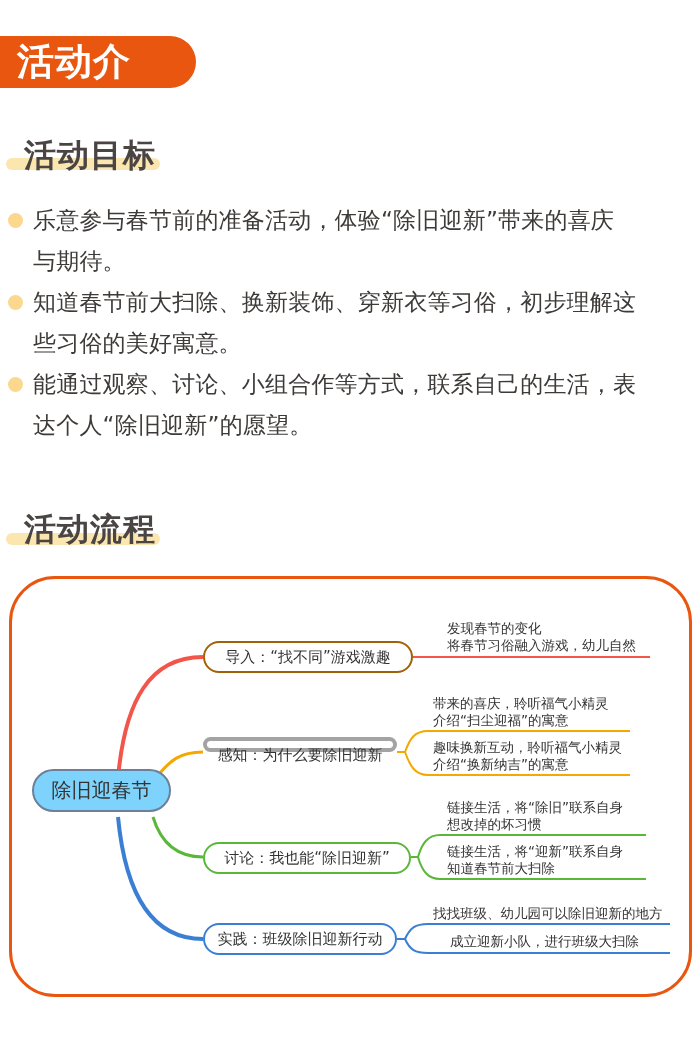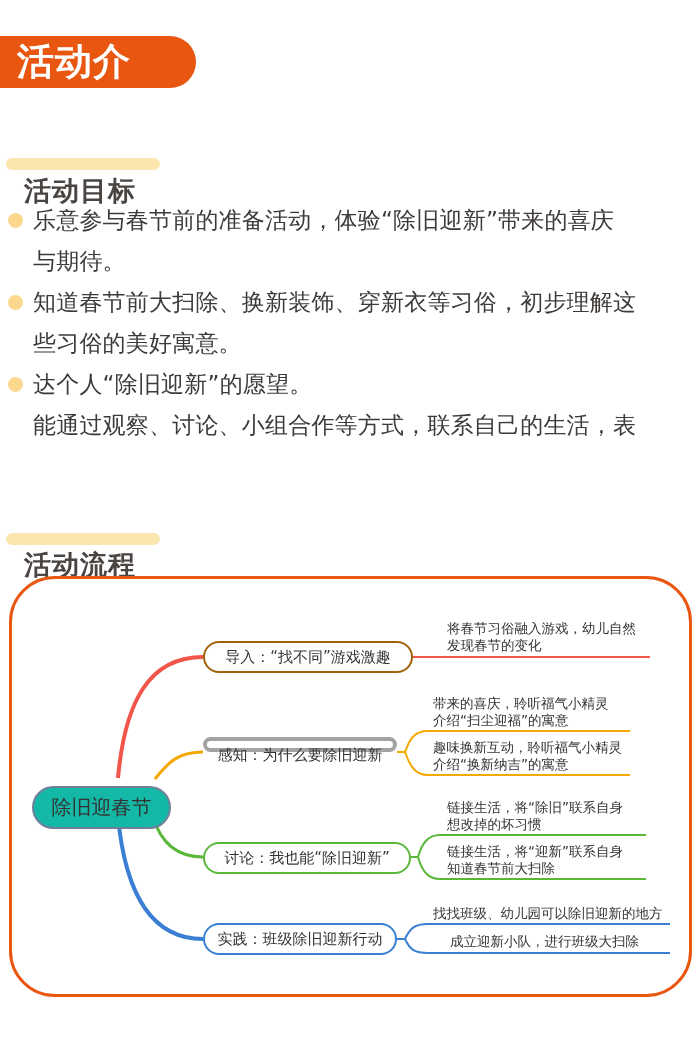--- a/index.html
+++ b/index.html
@@ -4,32 +4,32 @@
 <style>
   html, body { margin:0; padding:0; background:#ffffff; }
   body { width:700px; height:1050px; position:relative; overflow:hidden;
          font-family:"DejaVu Sans","Liberation Sans",sans-serif; color:#3d3a38; }
   .banner { position:absolute; left:0; top:36px; width:196px; height:52px;
             background:#e8560f; border-radius:0 26px 26px 0; }
   .banner-text { position:absolute; left:17px; top:0; line-height:52px; font-size:37px;
                  font-weight:bold; color:#ffffff; letter-spacing:1px; }
   .sub-heading { position:absolute; left:6px; }
   .sub-heading .hl { position:absolute; left:0; width:154px; height:12px; background:#fbe6b0; border-radius:6px; }
-  .sub-heading .txt { position:absolute; left:18px; font-size:27px; font-weight:bold; color:#4a4542; white-space:nowrap; letter-spacing:1px;margin-top:39px; }
+  .sub-heading .txt { position:absolute; left:18px; font-size:32px; font-weight:bold; color:#4a4542; white-space:nowrap; letter-spacing:1px; }
   .goal-list { position:absolute; left:0; top:200px; width:700px; }
   .goal { position:absolute; left:0; width:700px; }
   .goal .dot { position:absolute; left:8px; top:13px; width:15px; height:15px; border-radius:50%; background:#fbd88e; }
   .goal .txt { position:absolute; left:33px; width:660px; font-size:23px; line-height:41px; color:#3d3a38; letter-spacing:0.2px; }
   .map-frame { position:absolute; left:9px; top:576px; width:683px; height:421px;
                border:3px solid #e8560f; border-radius:46px; box-sizing:border-box; }
   svg.map { position:absolute; left:0; top:0; }
   .node { position:absolute; box-sizing:border-box; border-radius:18px; background:#fff;
           font-size:15px; color:#333; text-align:center; white-space:nowrap; }
-  .root { position:absolute; left:32px; top:786px; width:139px; height:43px; box-sizing:border-box;
-          border:2px solid #6e7f99; border-radius:22px; background:#14b8a6; font-size:20px; color:#333;
+  .root { position:absolute; left:32px; top:769px; width:139px; height:43px; box-sizing:border-box;
+          border:2px solid #6e7f99; border-radius:22px; background:#7dd3fc; font-size:20px; color:#333;
           text-align:center; line-height:39px; }
   .leaf { position:absolute; font-size:13.5px; line-height:17px; color:#333; white-space:nowrap; }
 </style>
 </head>
 <body>
 
 <div class="banner">
   <span class="banner-text">活动介绍：</span>
 </div>
 
@@ -49,22 +49,22 @@
   <div class="goal" style="top:82px;">
     <span class="dot"></span>
     <div class="txt">
       <div>知道春节前大扫除、换新装饰、穿新衣等习俗，初步理解这</div>
         <div>些习俗的美好寓意。</div>
     </div>
   </div>
   <div class="goal" style="top:164px;">
     <span class="dot"></span>
     <div class="txt">
-      <div>达个人“除旧迎新”的愿望。</div>
-        <div>能通过观察、讨论、小组合作等方式，联系自己的生活，表</div>
+      <div>能通过观察、讨论、小组合作等方式，联系自己的生活，表</div>
+        <div>达个人“除旧迎新”的愿望。</div>
     </div>
   </div>
 </div>
 
 <div class="sub-heading" style="top:508px;">
   <div class="hl" style="top:25px;"></div>
   <span class="txt" style="top:0;">活动流程</span>
 </div>
 
 <div class="map-frame"></div>
@@ -92,22 +92,22 @@
 </svg>
 
 <div class="root">除旧迎春节</div>
 
 <div class="node" style="left:203px;top:641px;width:210px;height:32px;line-height:28px;border:2px solid #a16207;text-align:center;">导入：“找不同”游戏激趣</div>
 <div class="node" style="left:203px;top:737px;width:194px;height:15px;line-height:28px;border:4px solid #a3a3a3;text-align:center;">感知：为什么要除旧迎新</div>
 <div class="node" style="left:203px;top:842px;width:208px;height:32px;line-height:28px;border:2px solid #5ab73a;">讨论：我也能“除旧迎新”</div>
 <div class="node" style="left:203px;top:923px;width:194px;height:32px;line-height:28px;border:2px solid #3b7fd4;">实践：班级除旧迎新行动</div>
 
 <div class="leaf" style="left:447px;top:620px;">
-  <div>将春节习俗融入游戏，幼儿自然</div>
-    <div>发现春节的变化</div>
+  <div>发现春节的变化</div>
+    <div>将春节习俗融入游戏，幼儿自然</div>
 </div>
 <div class="leaf" style="left:433px;top:695px;">
   <div>带来的喜庆，聆听福气小精灵</div>
     <div>介绍“扫尘迎福”的寓意</div>
 </div>
 <div class="leaf" style="left:433px;top:739px;">
   <div>趣味换新互动，聆听福气小精灵</div>
     <div>介绍“换新纳吉”的寓意</div>
 </div>
 <div class="leaf" style="left:447px;top:799px;">

